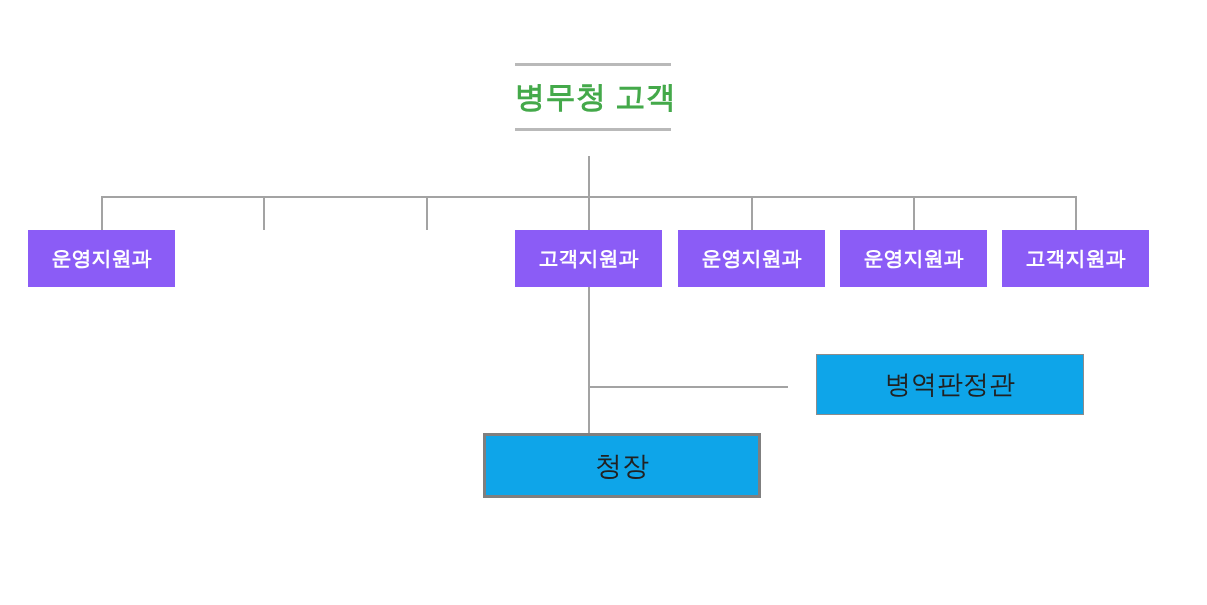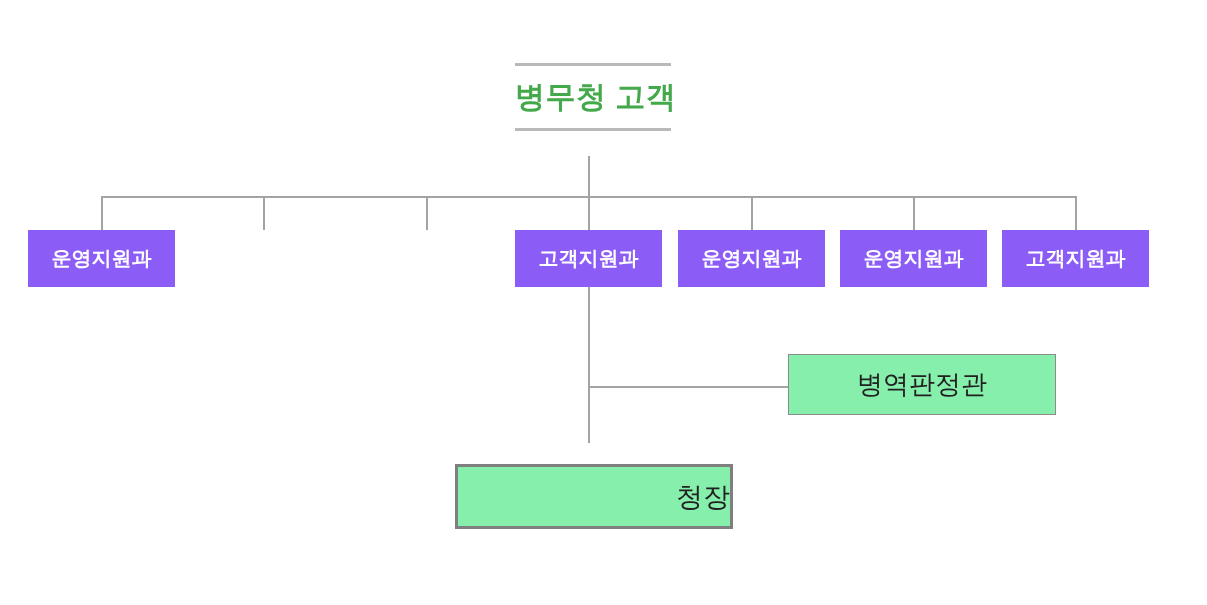--- a/index.html
+++ b/index.html
@@ -30,31 +30,31 @@
   
   .dept {
     position: absolute; top: 230px; width: 147px; height: 57px;
     background: #8b5cf6;
     display: flex; align-items: center; justify-content: center;
     color: #ffffff; font-size: 20px; font-weight: bold; white-space: nowrap;
   }
 
   
   .outline-box {
-    position: absolute; background: #86efac;
+    position: absolute; background: #0ea5e9;
     display: flex; align-items: center; justify-content: center;
-    color: #212121; white-space: nowrap;
+    color: #212121; white-space: nowrap; margin-left: 28px;
   }
   .box-adjudicator {
     left: 788px; top: 354px; width: 266px; height: 59px;
     border: 1px solid #8c8c8c; font-size: 26px;
   }
   .box-commissioner {
-    left: 455px; top: 464px; width: 272px; height: 59px;
-    border: 3px solid #7f7f7f; font-size: 27px; justify-content: flex-end;
+    left: 455px; top: 433px; width: 272px; height: 59px;
+    border: 3px solid #7f7f7f; font-size: 27px;
   }
 </style>
 </head>
 <body>
 
 <div class="canvas">
 
   <div class="title-block">
     <div class="title-rule"></div>
     <div class="title-text">병무청 고객</div>

